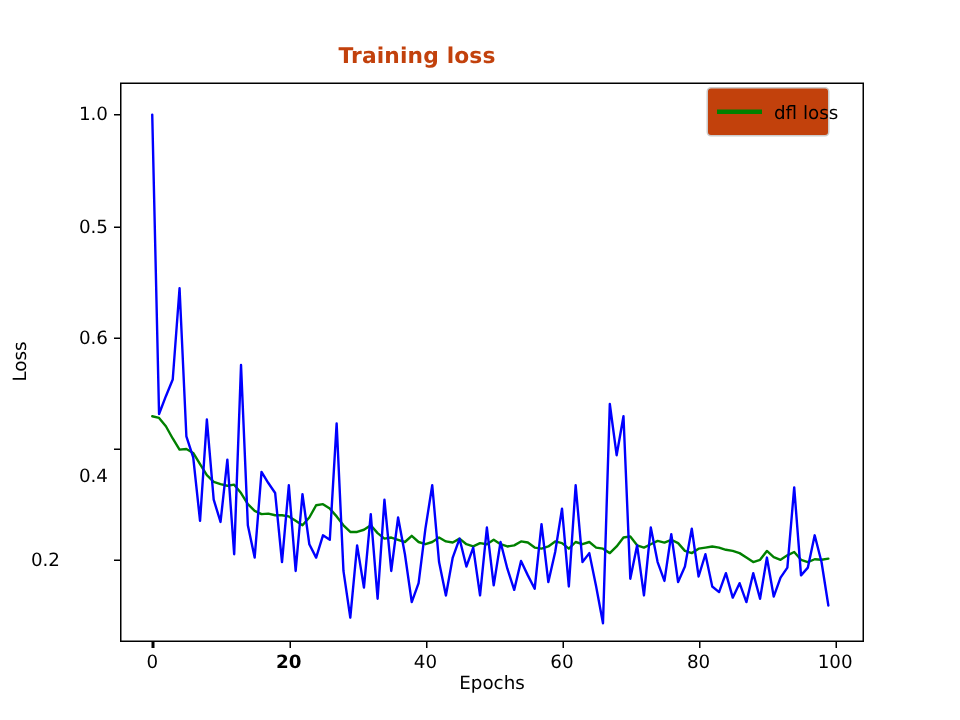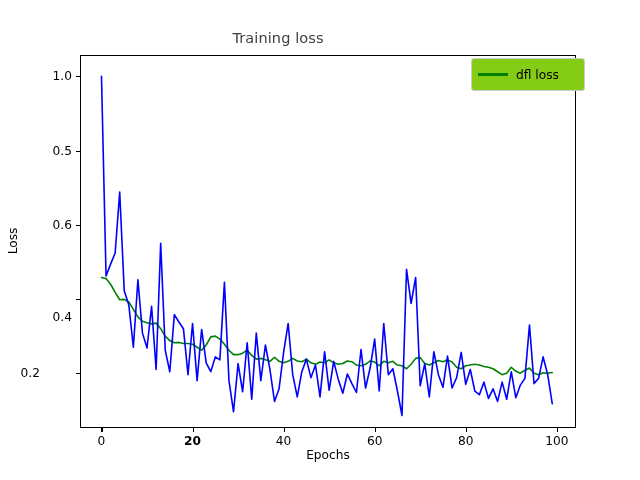--- a/index.html
+++ b/index.html
@@ -15,22 +15,23 @@
     font-family: "DejaVu Sans", sans-serif;
     overflow: hidden;
   }
   #title {
     position: absolute;
     left: 0;
     top: 30px;
     width: 556px;
     text-align: center;
     font-size: 14.5px;
-    color: #404040;
+    color: #c2410c;
     letter-spacing: 0.1px;
+    font-weight: bold;
   }
   #plot-area {
     position: absolute;
     left: 80px;
     top: 55px;
     width: 496px;
     height: 373px;
     border: 1.05px solid #000000;
     box-sizing: border-box;
     background: #ffffff;
@@ -83,24 +84,24 @@
     color: #000000;
     left: 328px;
     top: 455px;
     transform: translate(-50%, -50%);
     white-space: nowrap;
   }
   #legend {
     position: absolute;
     left: 471px;
     top: 58px;
-    width: 114px;
+    width: 82px;
     padding: 5px 2px 5px 6px;
     box-sizing: border-box;
-    background: #84cc16;
+    background: #c2410c;
     border: 0.85px solid #cccccc;
     border-radius: 3px;
   }
   .legend-row {
     display: flex;
     align-items: center;
     height: 21px;
   }
   .legend-swatch {
     width: 30px;

